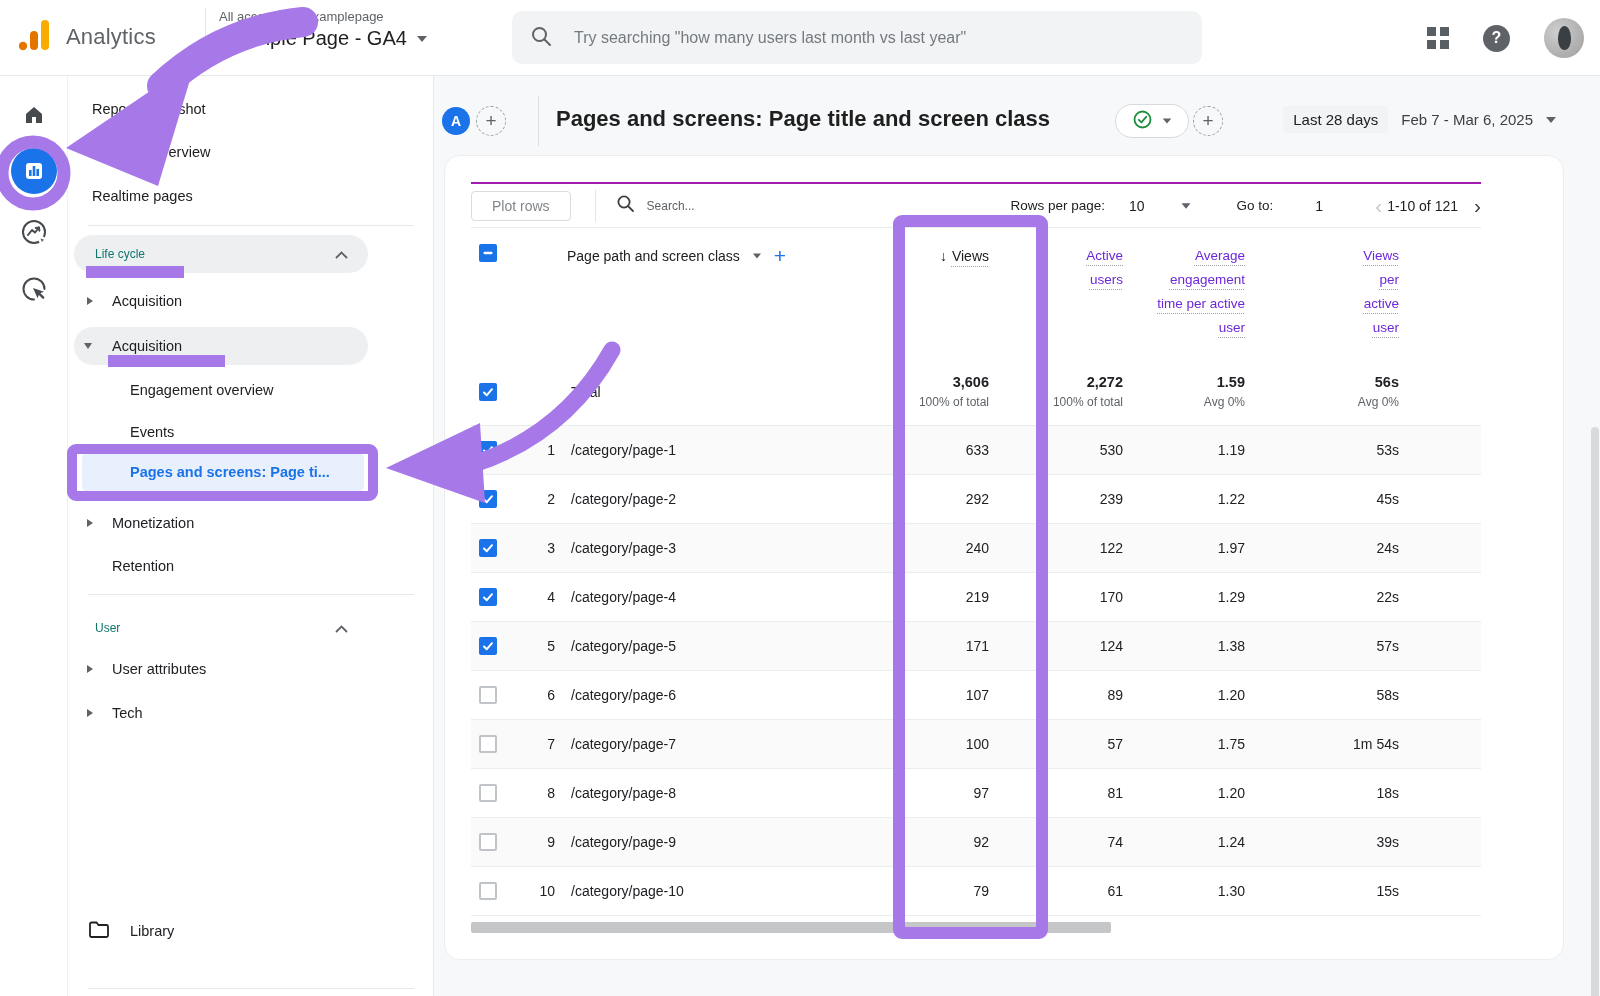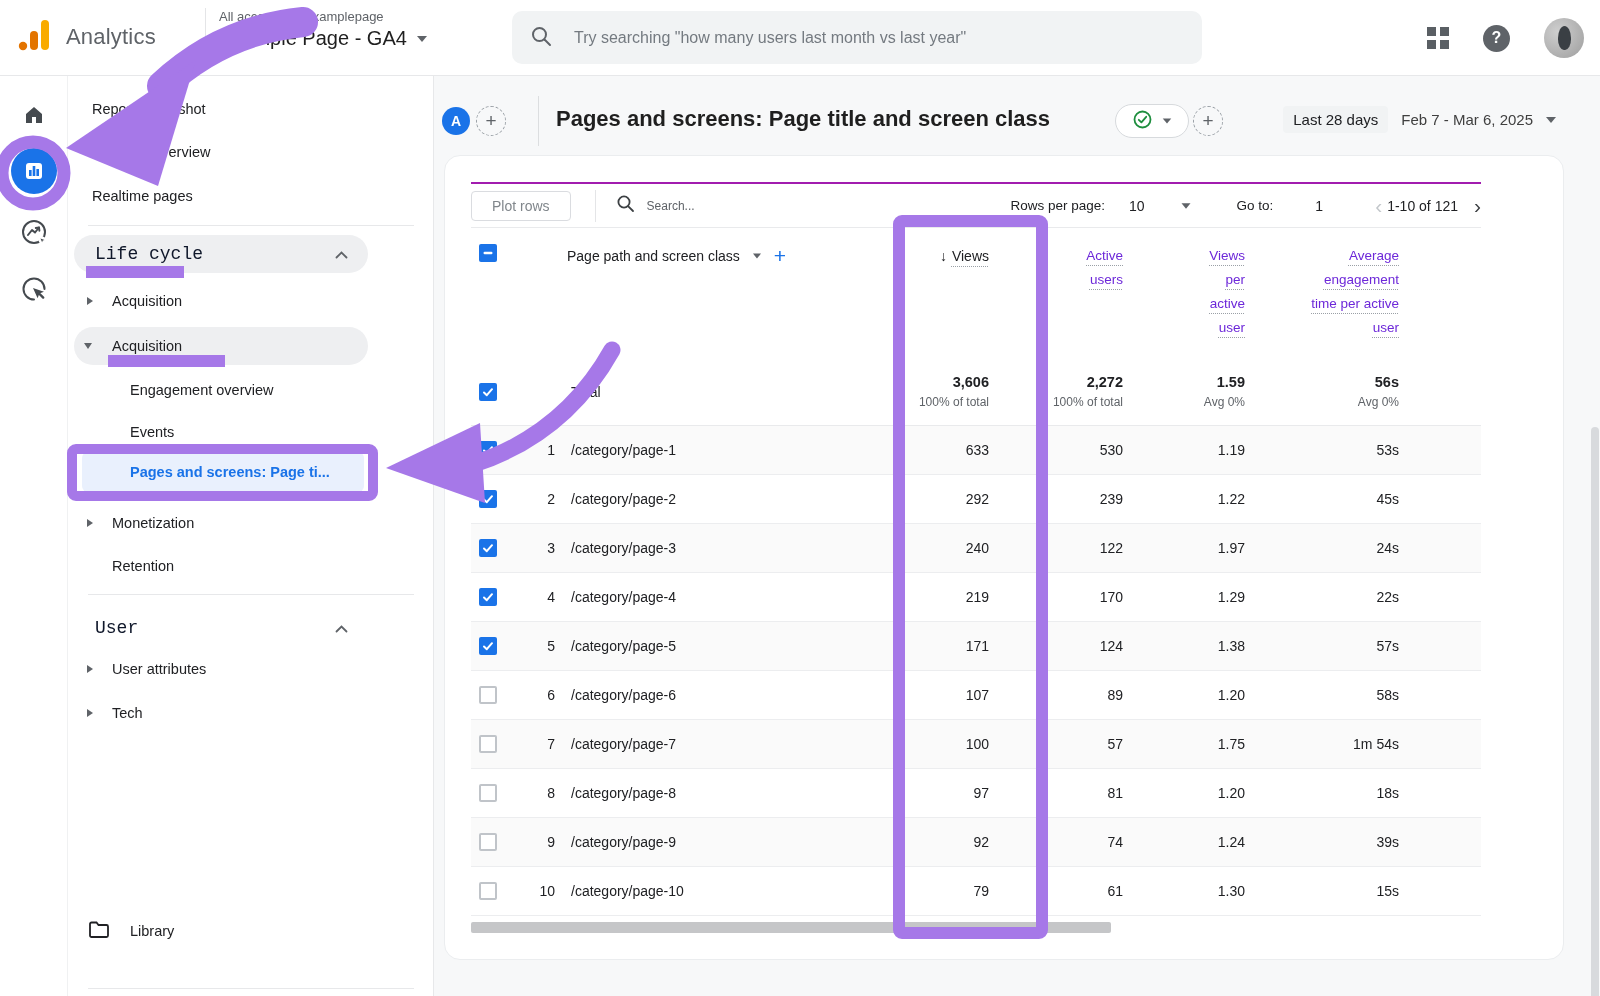--- a/index.html
+++ b/index.html
@@ -31,21 +31,21 @@
   
   .rail { position:absolute; left:0; top:76px; width:68px; height:920px; background:#fff; border-right:1px solid #f0f1f2; z-index:4; }
   .rail-item { position:absolute; left:0; width:68px; height:44px; display:flex; align-items:center; justify-content:center; }
   .reports-circle { width:46px; height:46px; border-radius:50%; background:#1a73e8; display:flex; align-items:center; justify-content:center; }
 
   
   .sidebar { position:absolute; left:68px; top:76px; width:366px; height:920px; background:#fff; border-right:1px solid #e7e8ea; z-index:4; font-size:14.5px; }
   .nav-row { position:absolute; left:0; width:366px; height:42px; display:flex; align-items:center; cursor:pointer; }
   .nav-pill { position:absolute; left:6px; width:294px; height:38px; background:#eeeff1; border-radius:19px; }
   .nav-label { color:#202124; }
-  .nav-header-label { color:#0f172a; font-size:18px;font-family:Liberation Mono, monospace; }
+  .nav-header-label { color:#0f766e; font-size:12px; }
   .ind-0 { padding-left:24px; }
   .ind-head { padding-left:27px; }
   .tri-right { position:absolute; left:19px; width:0; height:0; border-left:6px solid #5f6368; border-top:4.5px solid transparent; border-bottom:4.5px solid transparent; }
   .tri-down { position:absolute; left:16px; width:0; height:0; border-top:6px solid #5f6368; border-left:4.5px solid transparent; border-right:4.5px solid transparent; }
   .ind-tri { padding-left:44px;text-align:center; }
   .ind-sub { padding-left:62px; }
   .chev-up { position:absolute; right:86px; }
   .nav-divider { position:absolute; left:20px; width:326px; height:1px; background:#e7e8ea; }
   .sel-pill { position:absolute; left:14px; width:282px; height:40px; background:#e9f0fd; border-radius:6px; }
   .sel-label { color:#1a73e8; font-weight:bold; }
@@ -333,24 +333,24 @@
           <span class="caret-down" style="transform:scale(0.8); border-top-color:#5f6368;"></span>
           <span class="plus-blue">+</span>
         </div>
         <div class="cell mh mh-views">
           <span class="sort-arrow">↓</span><span class="dotted">Views</span>
         </div>
         <div class="cell mh">
           <span class="wrapbox dotted" style="width:54px;">Active users</span>
         </div>
         <div class="cell mh">
+          <span class="wrapbox dotted" style="width:94px;">Average engagement time per active user</span>
+        </div>
+        <div class="cell mh">
           <span class="wrapbox dotted" style="width:48px;">Views per active user</span>
-        </div>
-        <div class="cell mh">
-          <span class="wrapbox dotted" style="width:94px;">Average engagement time per active user</span>
         </div>
         <div class="cell"></div>
       </div>
 
       <div class="tgrid total-row">
         <div class="cell cell-cb">
           <span class="cb cb-on">
             <svg width="12" height="12" viewBox="0 0 12 12">
                 <path d="M2 6.5 L4.8 9.2 L10 3.2" stroke="#fff" stroke-width="2" fill="none" stroke-linecap="round" stroke-linejoin="round"></path>
               </svg>

